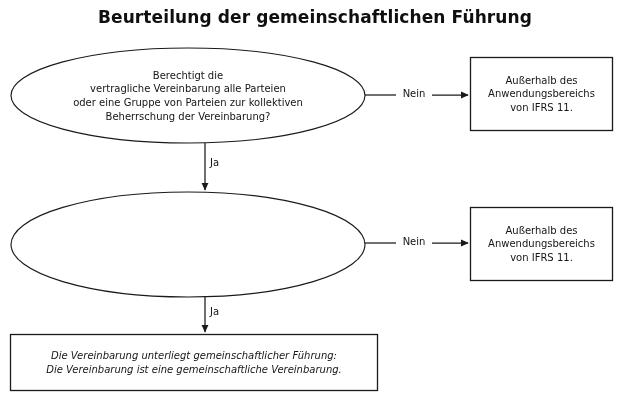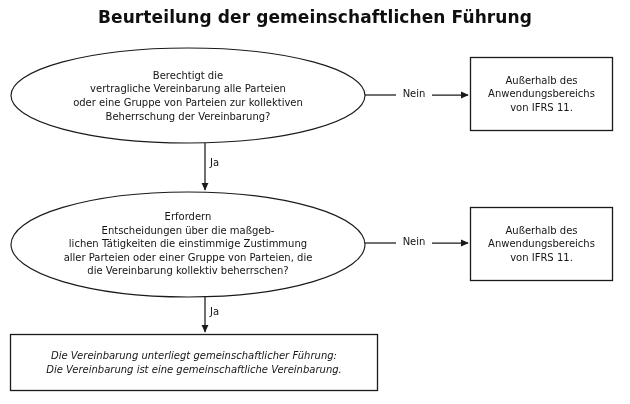--- a/index.html
+++ b/index.html
@@ -100,25 +100,20 @@
     <line class="conn" x1="432" y1="243" x2="468" y2="243" marker-end="url(#arrow)"></line>
 
     <line class="conn" x1="205" y1="297" x2="205" y2="332" marker-end="url(#arrow)"></line>
   </svg>
 
   <div class="node-text" style="left:28px; top:52px; width:320px; height:88px;">Berechtigt die
 vertragliche Vereinbarung alle Parteien
 oder eine Gruppe von Parteien zur kollektiven
 Beherrschung der Vereinbarung?</div>
 
-  <div class="node-text" style="left:22px; top:196px; width:332px; height:96px;">Erfordern
-Entscheidungen über die maßgeb-
-lichen Tätigkeiten die einstimmige Zustimmung
-aller Parteien oder einer Gruppe von Parteien, die
-die Vereinbarung kollektiv beherrschen?</div>
 
   <div class="node-text" style="left:471px; top:58px; width:141px; height:72px;">Außerhalb des
 Anwendungsbereichs
 von IFRS 11.</div>
 
   <div class="node-text" style="left:471px; top:208px; width:141px; height:72px;">Außerhalb des
 Anwendungsbereichs
 von IFRS 11.</div>
 
   <div class="node-text" style="left:11px; top:335px; width:366px; height:55px;font-style:italic;">Die Vereinbarung unterliegt gemeinschaftlicher Führung:

